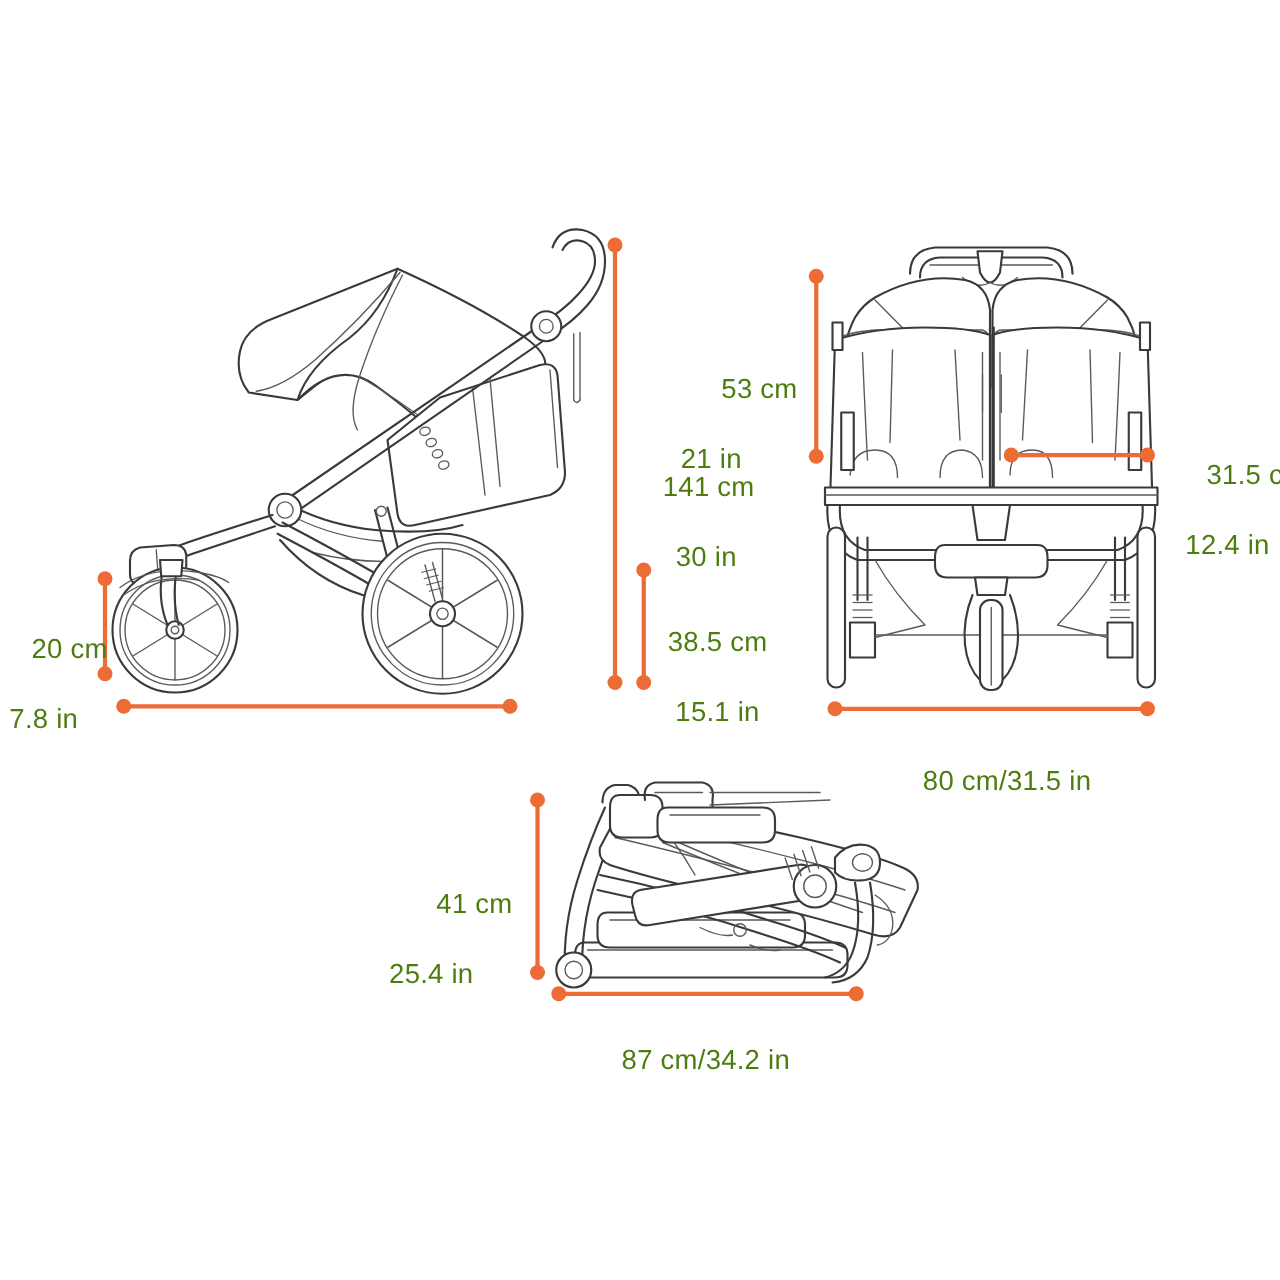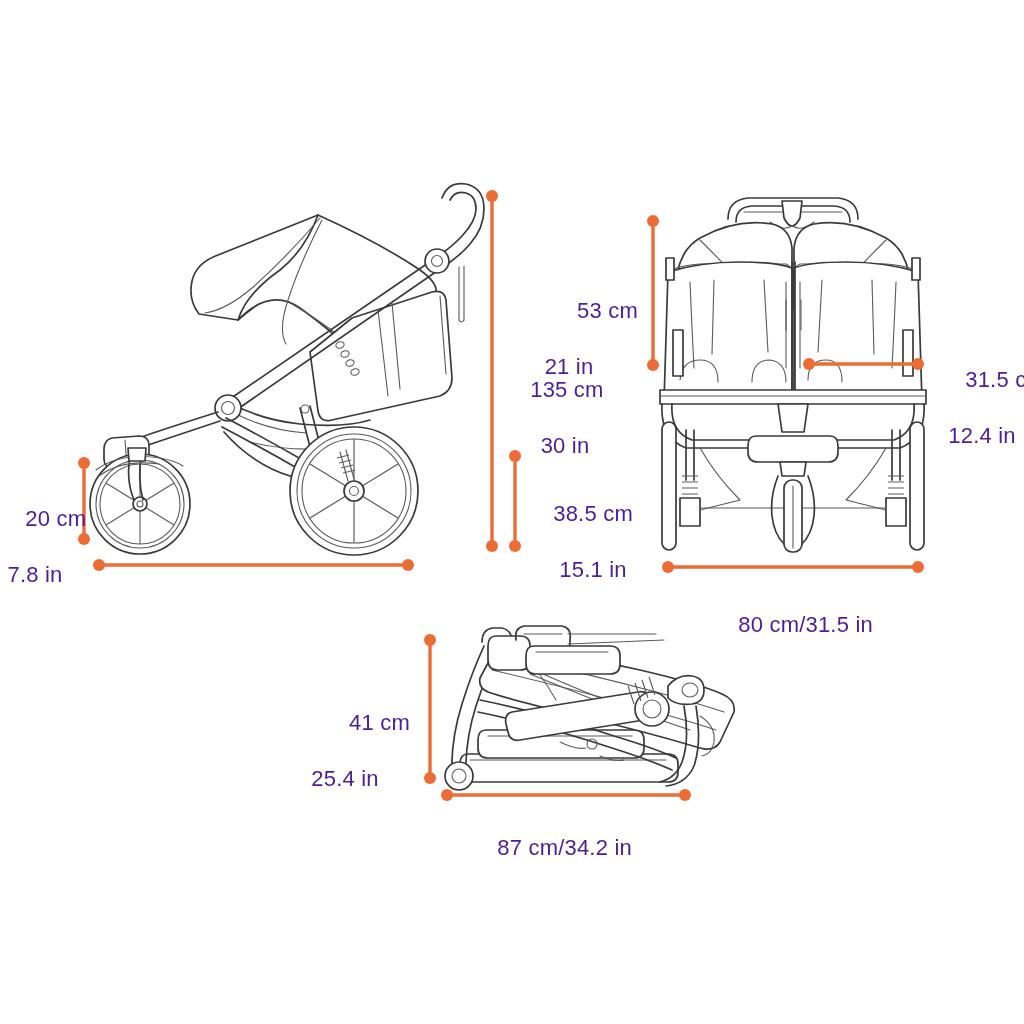--- a/index.html
+++ b/index.html
@@ -11,21 +11,21 @@
     color:#4a4a52;
     overflow:hidden;
     position:relative;
   }
   #stage{position:absolute;left:0;top:0;width:1024px;height:1024px;}
   svg.art{position:absolute;left:0;top:0;width:1024px;height:1024px;overflow:visible;}
   .dimlabel{
     position:absolute;
     font-size:22px;
     line-height:28px;
-    color:#4c1d95;
+    color:#4d7c0f;
     white-space:pre;
     letter-spacing:0.2px;
   }
   .dimlabel .l2{display:block;text-align:center;}
   .ta-right{text-align:right;}
   .ta-left{text-align:left;}
   .ta-center{text-align:center;}
 </style>
 </head>
 <body>
@@ -394,25 +394,25 @@
       </g>
     </g>
   </svg>
 
   <div class="dimlabel ta-right" style="left:0px;top:477px;width:70px;">
     <span>20 cm</span>
     <span class="l2">7.8 in</span>
   </div>
 
   <div class="dimlabel ta-left" style="left:505px;top:348px;width:120px;">
-    <span>135 cm</span>
+    <span>141 cm</span>
     <span class="l2">30 in</span>
   </div>
 
-  <div class="dimlabel ta-left" style="left:528px;top:472px;width:130px;">
+  <div class="dimlabel ta-left" style="left:509px;top:472px;width:130px;">
     <span>38.5 cm</span>
     <span class="l2">15.1 in</span>
   </div>
 
 
   <div class="dimlabel ta-right" style="left:500px;top:269px;width:138px;">
     <span>53 cm</span>
     <span class="l2">21 in</span>
   </div>
 

